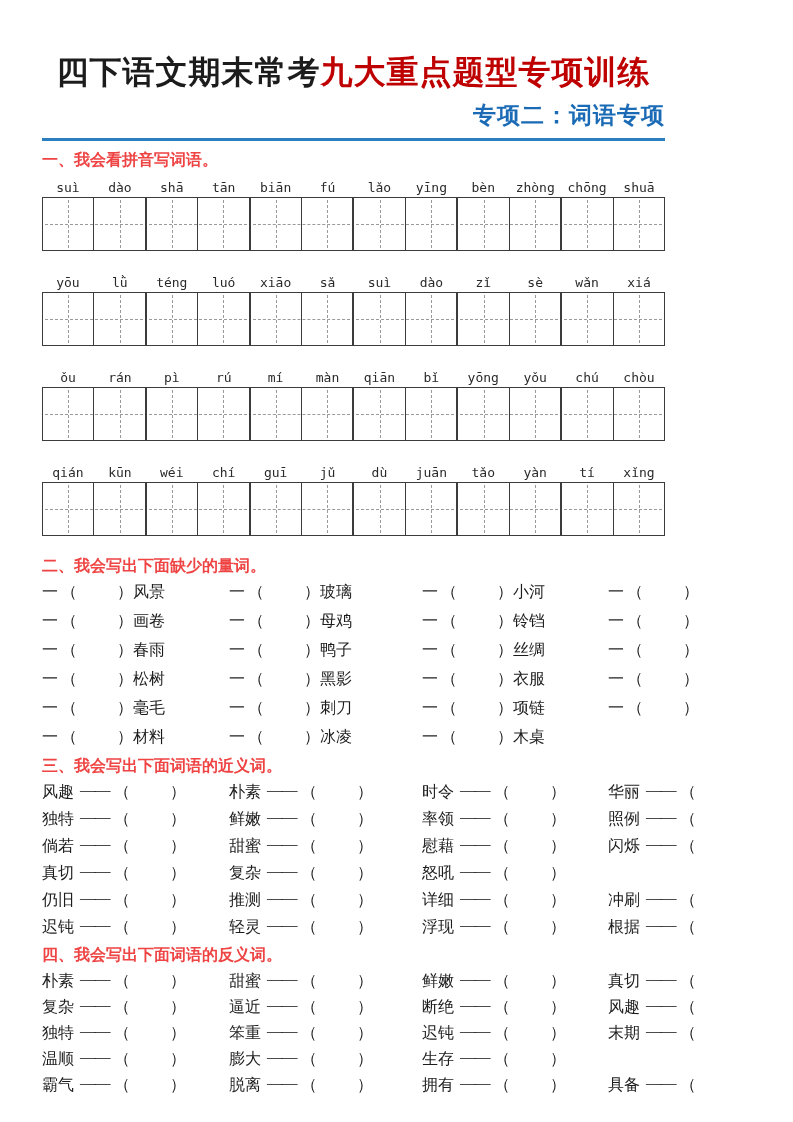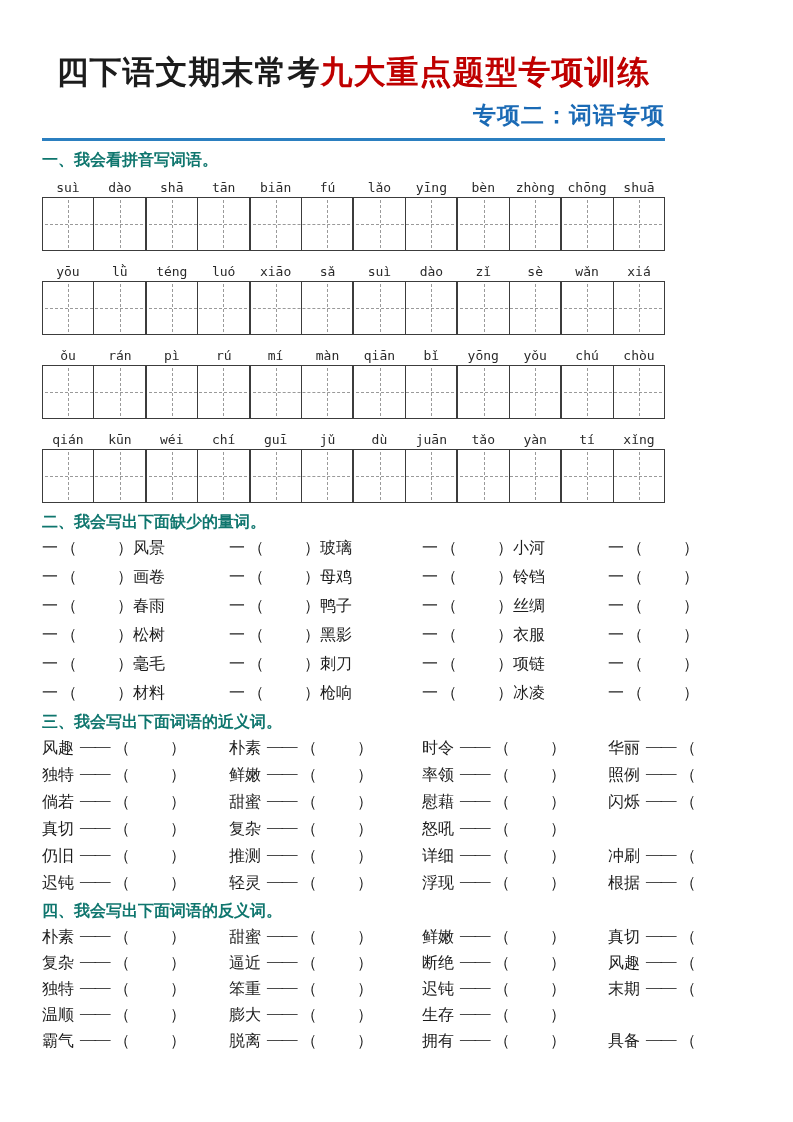--- a/index.html
+++ b/index.html
@@ -24,24 +24,24 @@
   .t-red{color:#bf0000;}
   .subtitle{
     text-align:right;
     font-size:23px;
     font-weight:bold;
     color:#1a6ab5;
     margin-top:9px;
     letter-spacing:1px;
   }
   .rule{height:0;border-top:3px solid #2b7fc0;margin-top:7px;}
-  .h3{font-size:16px;font-weight:bold;margin:9px 0 5px 0;color:#0f766e;}
+  .h3{font-size:16px;font-weight:bold;margin:9px 0 5px 0;color:#ef4444;}
 
   
-  .prow{display:flex;justify-content:space-between;margin-bottom:9px;}
+  .prow{display:flex;justify-content:space-between;margin-bottom:20px;}
   .pword{width:106px;}
   .pin{
     display:flex;height:19px;align-items:flex-end;padding-bottom:2px;
     font-family:"DejaVu Sans Mono",monospace;
     font-size:13px;color:#2a2a2a;
   }
   .psyl{flex:1;text-align:center;}
   .pbox{position:relative;display:flex;height:52px;border:1.5px solid #3c3c3c;background:#fff;}
   .pbox::before{content:"";position:absolute;top:50%;left:2px;right:2px;border-top:1px dashed #9a9a9a;}
   .pcell{flex:1;position:relative;}
@@ -358,21 +358,20 @@
           <div class="witem"><span class="w-pre">一</span><span class="w-open">（</span><span class="w-gap"></span><span class="w-close">）</span><span class="w-word">轮船</span></div>
         </div>
         <div class="wrow">
           <div class="witem"><span class="w-pre">一</span><span class="w-open">（</span><span class="w-gap"></span><span class="w-close">）</span><span class="w-word">毫毛</span></div>
           <div class="witem"><span class="w-pre">一</span><span class="w-open">（</span><span class="w-gap"></span><span class="w-close">）</span><span class="w-word">刺刀</span></div>
           <div class="witem"><span class="w-pre">一</span><span class="w-open">（</span><span class="w-gap"></span><span class="w-close">）</span><span class="w-word">项链</span></div>
           <div class="witem"><span class="w-pre">一</span><span class="w-open">（</span><span class="w-gap"></span><span class="w-close">）</span><span class="w-word">民房</span></div>
         </div>
         <div class="wrow">
           <div class="witem"><span class="w-pre">一</span><span class="w-open">（</span><span class="w-gap"></span><span class="w-close">）</span><span class="w-word">材料</span></div>
-          <div class="witem"><span class="w-pre">一</span><span class="w-open">（</span><span class="w-gap"></span><span class="w-close">）</span><span class="w-word">枪响</span></div>
           <div class="witem"><span class="w-pre">一</span><span class="w-open">（</span><span class="w-gap"></span><span class="w-close">）</span><span class="w-word">冰凌</span></div>
           <div class="witem"><span class="w-pre">一</span><span class="w-open">（</span><span class="w-gap"></span><span class="w-close">）</span><span class="w-word">木桌</span></div>
         </div>
       </div>
   </div>
 
   <div class="sec">
     <div class="h3">三、我会写出下面词语的近义词。</div>
     <div id="synonym-grid">
         <div class="wrow">

